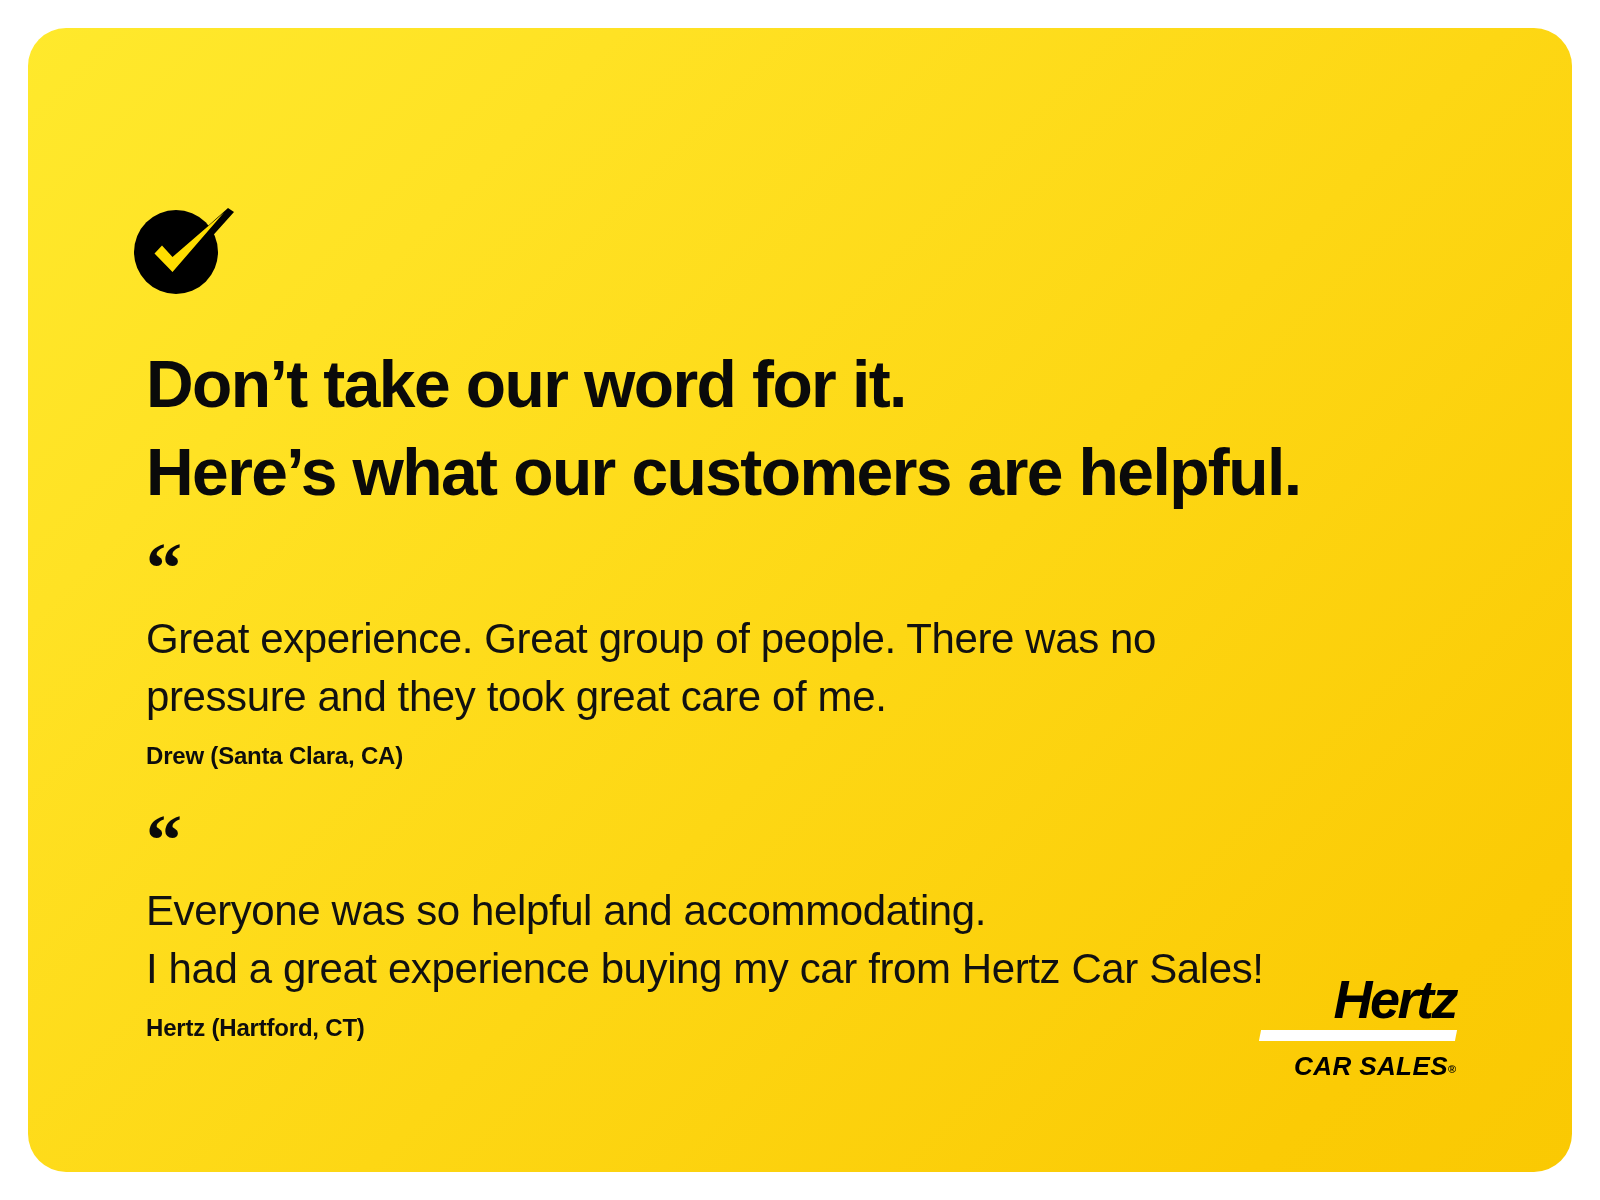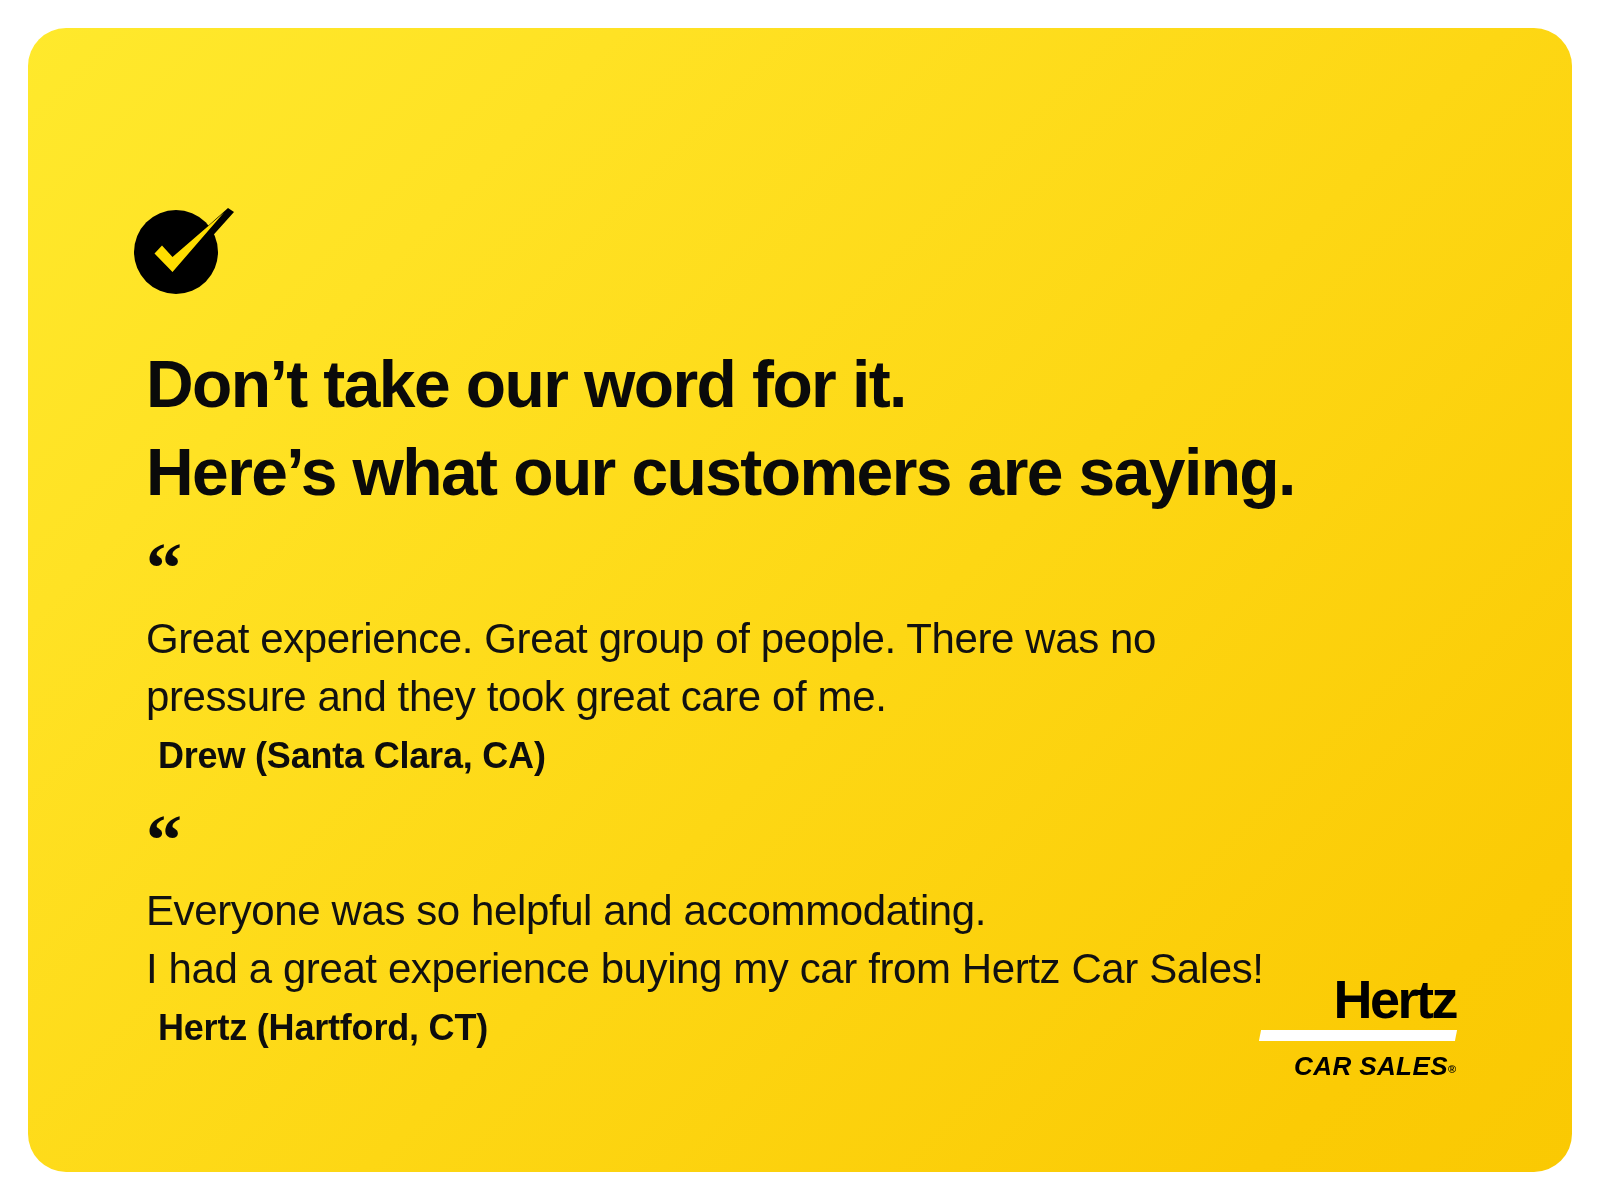--- a/index.html
+++ b/index.html
@@ -77,40 +77,40 @@
     margin-top: 22px;
     font-size: 42px;
     line-height: 58px;
     font-weight: 400;
     letter-spacing: -0.4px;
     color: #111111;
   }
   .quote-body .qline { display: block; white-space: nowrap; }
   .attribution {
     margin-top: 10px;
-    font-size: 36px;
+    font-size: 24px;
     line-height: 40px;
     font-weight: 700;
     letter-spacing: -0.2px;
     color: #0d0d0d;
-    margin-left: 12px;
   }
 
   
   .logo {
     position: absolute;
     right: 116px;
     bottom: 86px;
     width: 208px;
     text-align: right;
   }
   .logo-word {
     font-size: 54px;
     line-height: 56px;
     font-weight: 700;
+    font-style: italic;
     letter-spacing: -2.5px;
     color: #000000;
     display: block;
   }
   .logo-bar {
     display: block;
     height: 11px;
     background: #ffffff;
     margin-top: 3px;
     margin-left: 12px;
@@ -143,21 +143,21 @@
   <div class="badge">
     <svg viewBox="0 0 120 108" xmlns="http://www.w3.org/2000/svg" aria-hidden="true">
       <circle cx="52" cy="56" r="42" fill="#000000"></circle>
       <path d="M27 57 L35 48 L48 62 L104 12 L110 16 L49 84 Z" fill="#000000"></path>
       <path d="M30.5 57.5 L38 49.5 L48.5 61 L100 16.5 L48.5 76 Z" fill="#FFDD00"></path>
     </svg>
   </div>
 
   <div class="headline">
     <div class="headline-line">Don’t take our word for it.</div>
-    <div class="headline-line">Here’s what our customers are saying.</div>
+    <div class="headline-line">Here’s what our customers are helpful.</div>
   </div>
 
   <div class="testimonials">
 
     <div class="testimonial">
       <span class="quote-mark">“</span>
       <div class="quote-body">
         <span class="qline">Great experience. Great group of people. There was no</span>
         <span class="qline">pressure and they took great care of me.</span>
       </div>

